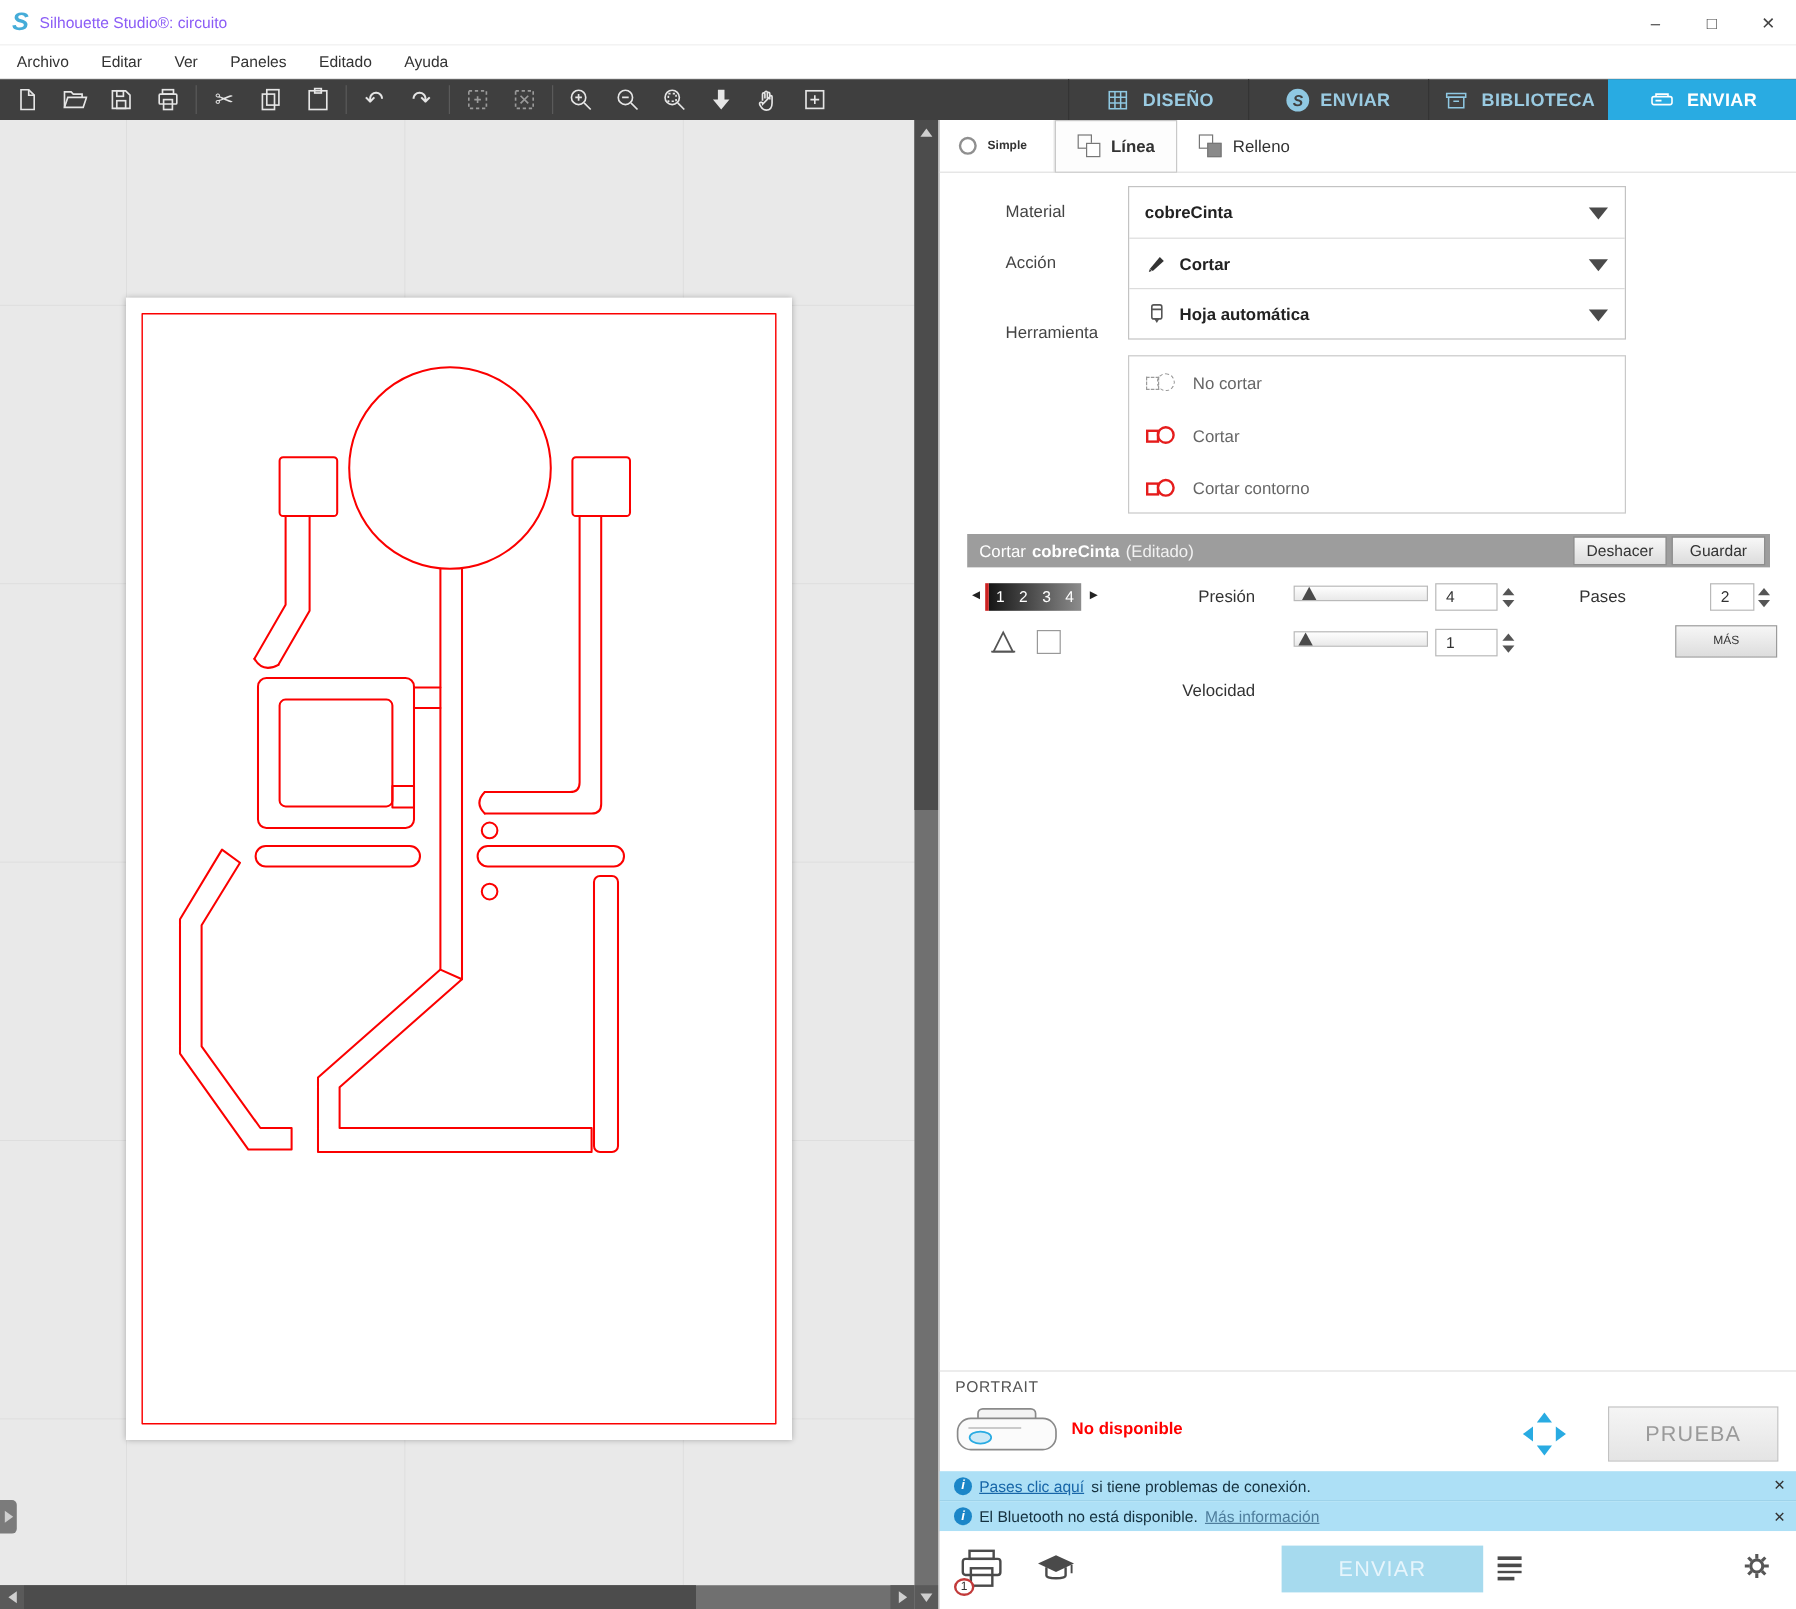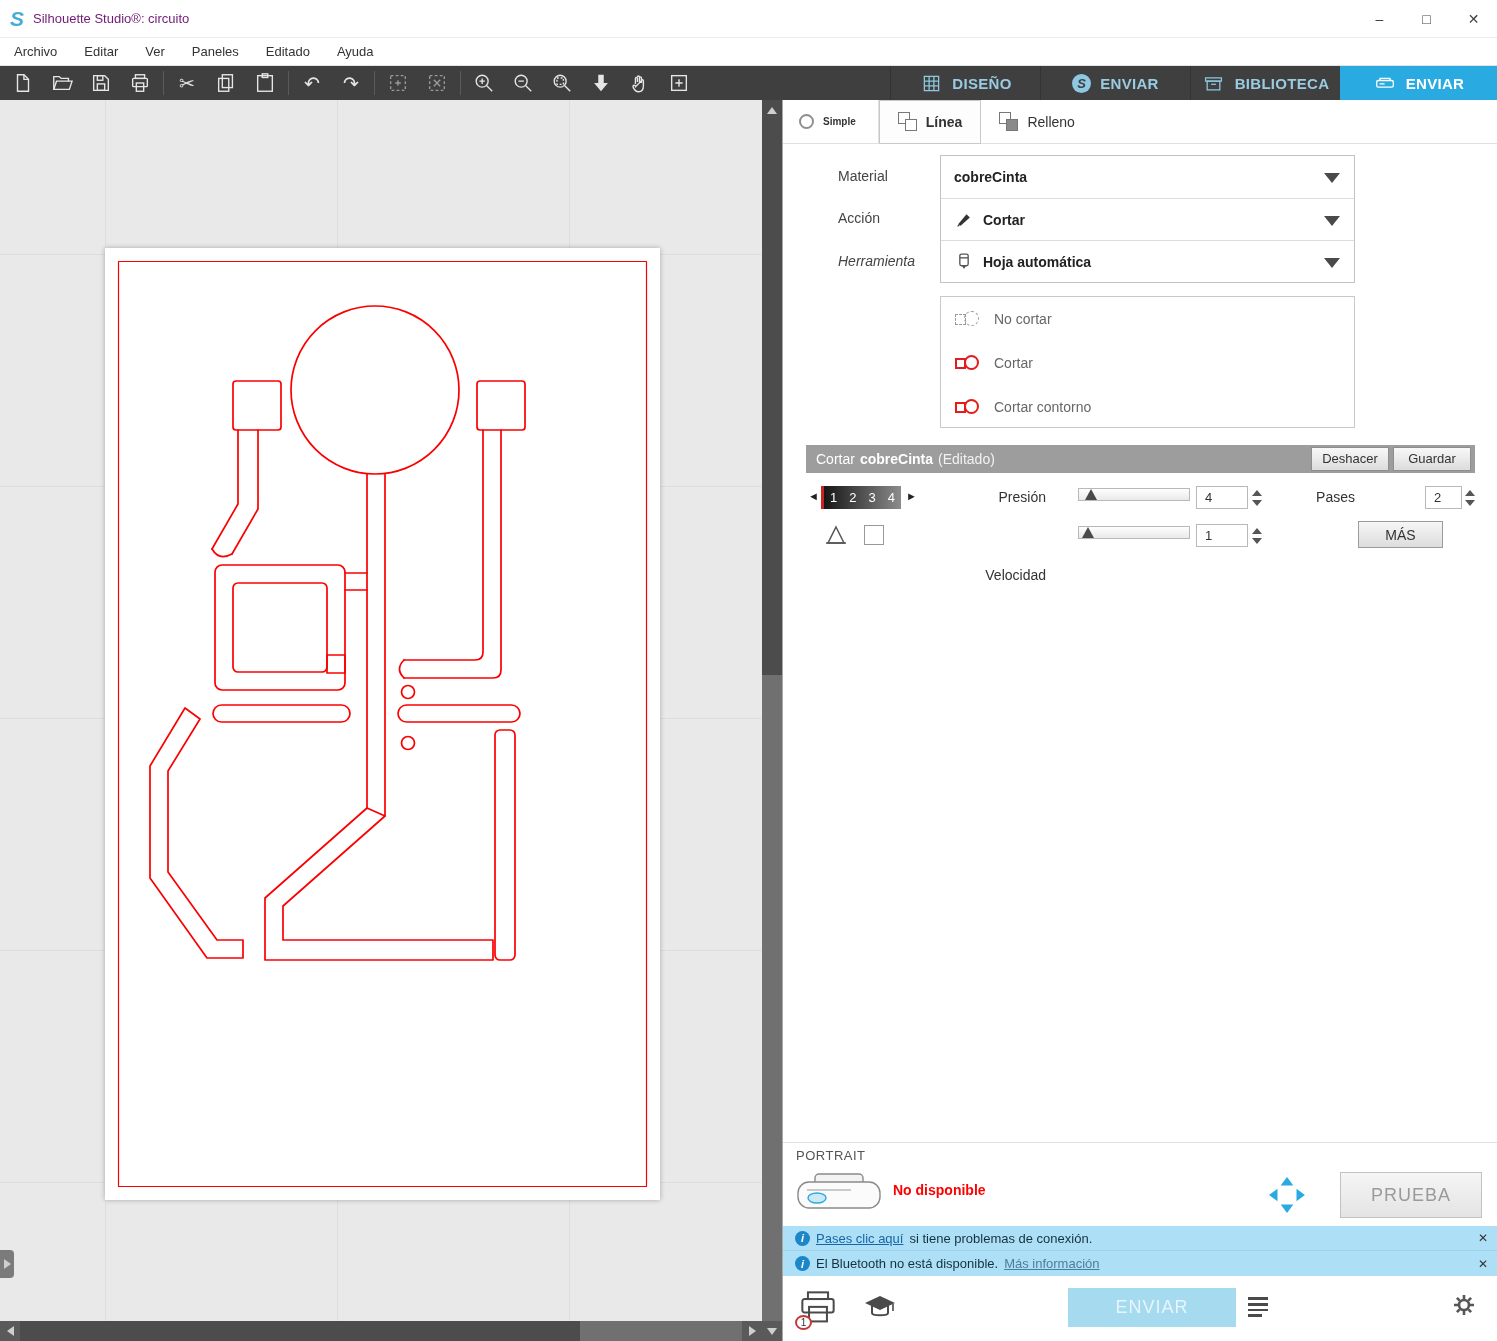--- a/index.html
+++ b/index.html
@@ -2,21 +2,21 @@
 <html><head>
 <meta charset="utf-8">
 <style>
   * { box-sizing: border-box; margin: 0; padding: 0; }
   html,body { width:1497px; height:1341px; }
   body { position:relative; font-family:"Liberation Sans", sans-serif; background:#fff; overflow:hidden; }
 
   
   .titlebar{position:absolute;left:0;top:0;width:1497px;height:38px;background:#fff;border-bottom:1px solid #ececec;display:flex;align-items:center;}
   .app-logo{margin-left:10px;color:#45ACD8;font-weight:bold;font-style:italic;font-size:21px;line-height:1;}
-  .title-text{margin-left:9px;color:#701a75;font-size:13px;}
+  .title-text{margin-left:9px;color:#8b5cf6;font-size:13px;}
   .win-controls{margin-left:auto;display:flex;height:38px;}
   .win-btn{width:47px;height:38px;display:flex;align-items:center;justify-content:center;color:#444;font-size:14px;}
 
   
   .menubar{position:absolute;left:0;top:38px;width:1497px;height:28px;background:#fff;border-bottom:1px solid #e3e3e3;display:flex;align-items:center;padding-left:14px;gap:27px;font-size:13px;color:#333;}
   .menu-item{cursor:default;}
 
   
   .toolbar{position:absolute;left:0;top:66px;width:1497px;height:34px;background:#3F3F3F;display:flex;align-items:center;}
   .tgroup{display:flex;align-items:center;gap:15px;padding:0 11px;}
@@ -95,21 +95,21 @@
   .blade-angle-icon{position:absolute;left:18px;top:50px;}
   .swatch{position:absolute;left:58px;top:52px;width:20px;height:20px;border:1px solid #999;background:#fff;}
   .slider-label{position:absolute;width:110px;text-align:right;font-size:14px;color:#333;}
   .slider{position:absolute;width:112px;height:13px;background:linear-gradient(#fefefe,#e9e9e9);border:1px solid #b9b9b9;}
   .sthumb{position:absolute;top:0;width:0;height:0;border-left:6px solid transparent;border-right:6px solid transparent;border-bottom:11px solid #4a4a4a;}
   .numbox{position:absolute;width:52px;height:23px;border:1px solid #b9b9b9;background:#fff;font-size:13px;color:#333;display:flex;align-items:center;padding-left:8px;}
   .numbox.small{width:37px;}
   .spin{position:absolute;width:14px;height:23px;display:flex;flex-direction:column;align-items:center;justify-content:center;gap:4px;}
   .sp-up{width:0;height:0;border-left:5px solid transparent;border-right:5px solid transparent;border-bottom:6px solid #555;}
   .sp-dn{width:0;height:0;border-left:5px solid transparent;border-right:5px solid transparent;border-top:6px solid #555;}
-  .mas-btn{position:absolute;left:552px;top:48px;width:85px;height:27px;background:linear-gradient(#f6f6f6,#ddd);border:1px solid #9b9b9b;font-size:14px;color:#333;display:flex;align-items:center;justify-content:center;}
+  .mas-btn{position:absolute;left:590px;top:48px;width:85px;height:27px;background:linear-gradient(#f6f6f6,#ddd);border:1px solid #9b9b9b;font-size:10px;color:#333;display:flex;align-items:center;justify-content:center;}
 
   .portrait-sep{position:absolute;left:0;top:1042px;width:715px;height:1px;background:#e0e0e0;}
   .portrait-label{position:absolute;left:13px;top:1048px;font-size:13px;color:#555;letter-spacing:.5px;}
   .machine{position:absolute;left:12px;top:1068px;}
   .no-disp{position:absolute;left:110px;top:1082px;font-size:14px;font-weight:bold;color:#FF0000;}
   .move-icon{position:absolute;left:485px;top:1076px;}
   .prueba-btn{position:absolute;left:557px;top:1072px;width:142px;height:46px;background:linear-gradient(#f5f5f5,#e4e4e4);border:1px solid #c2c2c2;color:#9a9a9a;font-size:18px;letter-spacing:1px;display:flex;align-items:center;justify-content:center;}
 
   .notif{position:absolute;left:0;width:715px;height:25px;background:#ADE0F6;display:flex;align-items:center;padding-left:12px;gap:6px;font-size:13px;color:#15313f;}
   .notif.n1{top:1126px;border-bottom:1px solid #9ed3ea;}
@@ -367,21 +367,21 @@
         <span class="sq-icon filled">
             <span class="back"></span>
             <span class="front"></span>
           </span>
         <span>Relleno</span>
       </div>
     </div>
 
     <span class="form-label" style="left:55px;top:68px;">Material</span>
     <span class="form-label" style="left:55px;top:110px;">Acción</span>
-    <span class="form-label" style="left:55px;top:153px;font-style:italic;">Herramienta</span>
+    <span class="form-label" style="left:55px;top:169px;">Herramienta</span>
 
     <div class="dd-group">
       <div class="dd-row">
         <span>cobreCinta</span>
         <span class="dd-arrow"></span>
       </div>
       <div class="dd-row">
         <svg width="20" height="20" viewBox="0 0 24 24">
             <path d="M5 17 L15 5 l4 4 -11 10 z" fill="#333"></path>
             <path d="M5 17l-1 3 3-1z" fill="#333"></path>

